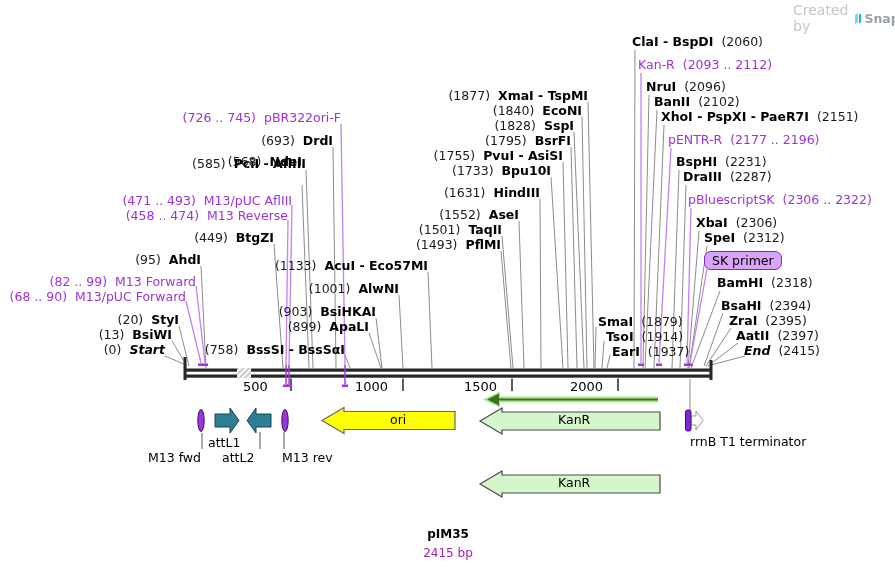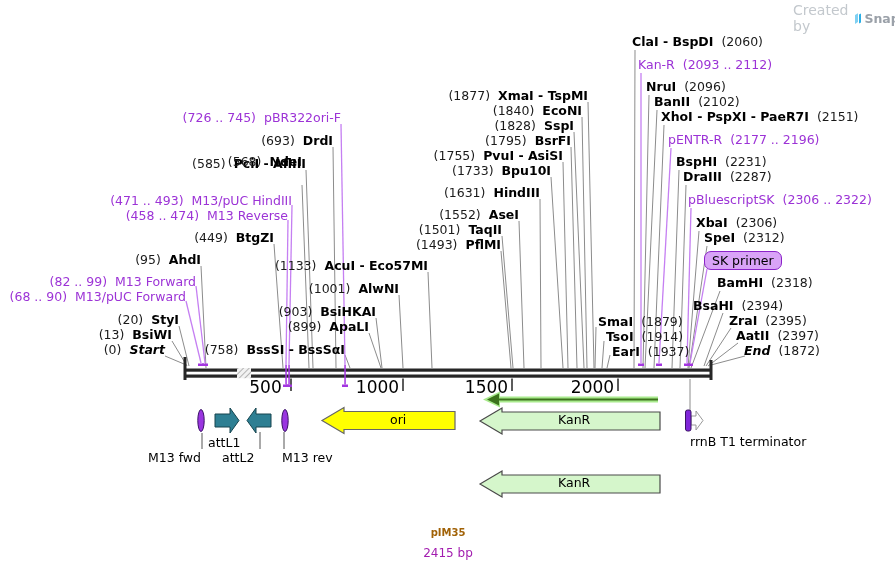--- a/index.html
+++ b/index.html
@@ -8,25 +8,25 @@
   #overlay{position:absolute;left:0;top:0;z-index:1;}
   .lbl{position:absolute;white-space:nowrap;font-size:12.5px;color:#1a1a1a;line-height:15px;z-index:2;}
   .lbl .nm{font-weight:bold;color:#000;}
   .nf .lc{margin-left:8px;}
   .lf .nm{margin-left:8px;}
   .primer .nm{font-weight:normal;color:#9c33d6;margin-top:20px;}
   .primer .lc{color:#9c33d6;}
   .term .nm{font-style:italic;text-align:right;}
   .sk-box{position:absolute;z-index:2;background:#d9a3f7;border:1.5px solid #8b23c9;border-radius:7px;
           padding:0 7px;font-size:12.5px;color:#000;height:17px;line-height:17px;white-space:nowrap;}
-  .ruler-num{position:absolute;z-index:2;font-size:17px;color:#000;text-align:center;width:45px;line-height:14px;}
+  .ruler-num{position:absolute;z-index:2;font-size:13px;color:#000;text-align:left;width:45px;line-height:14px;}
   .feat-lbl{position:absolute;z-index:2;font-size:12.5px;color:#000;white-space:nowrap;line-height:14px;}
   .arrow-lbl{position:absolute;z-index:2;font-size:12.5px;color:#000;line-height:14px;}
   #title-name{position:absolute;left:373px;top:527px;width:150px;text-align:center;
-              font-size:10px;font-weight:bold;color:#a16207;z-index:2;}
+              font-size:12px;font-weight:bold;color:#000000;z-index:2;}
   #title-size{position:absolute;left:373px;top:546px;width:150px;text-align:center;
               font-size:12px;color:#a21caf;z-index:2;}
   #credit{position:absolute;left:793px;top:2px;z-index:2;display:flex;align-items:center;gap:3px;}
   #credit .by{font-size:14px;color:#c3c8cd;}
   #credit .brand{font-size:12.5px;font-weight:600;color:#9ba1a9;}
 </style>
 </head>
 <body>
 
 <div id="canvas">
@@ -169,24 +169,24 @@
 <div class="lbl nf" style="left:654px;top:94px"><span class="nm">BanII</span><span class="lc">(2102)</span></div>
 <div class="lbl nf" style="left:661px;top:109px"><span class="nm">XhoI - PspXI - PaeR7I</span><span class="lc">(2151)</span></div>
 <div class="lbl nf primer" style="left:668px;top:132px"><span class="nm">pENTR-R</span><span class="lc">(2177 .. 2196)</span></div>
 <div class="lbl nf" style="left:676px;top:154px"><span class="nm">BspHI</span><span class="lc">(2231)</span></div>
 <div class="lbl nf" style="left:683px;top:169px"><span class="nm">DraIII</span><span class="lc">(2287)</span></div>
 <div class="lbl nf primer" style="left:688px;top:192px"><span class="nm">pBluescriptSK</span><span class="lc">(2306 .. 2322)</span></div>
 <div class="lbl nf" style="left:696px;top:215px"><span class="nm">XbaI</span><span class="lc">(2306)</span></div>
 <div class="lbl nf" style="left:704px;top:230px"><span class="nm">SpeI</span><span class="lc">(2312)</span></div>
 <div class="sk-box" style="left:704px;top:251px">SK primer</div>
 <div class="lbl nf" style="left:717px;top:275px"><span class="nm">BamHI</span><span class="lc">(2318)</span></div>
-<div class="lbl nf" style="left:693px;top:298px"><span class="nm">BsaHI</span><span class="lc">(2394)</span></div>
+<div class="lbl nf" style="left:721px;top:298px"><span class="nm">BsaHI</span><span class="lc">(2394)</span></div>
 <div class="lbl nf" style="left:729px;top:313px"><span class="nm">ZraI</span><span class="lc">(2395)</span></div>
 <div class="lbl nf" style="left:736px;top:328px"><span class="nm">AatII</span><span class="lc">(2397)</span></div>
-<div class="lbl nf term" style="left:744px;top:343px"><span class="nm">End</span><span class="lc">(1872)</span></div>
+<div class="lbl nf term" style="left:744px;top:343px"><span class="nm">End</span><span class="lc">(2415)</span></div>
 <div class="lbl nf" style="left:598px;top:314px"><span class="nm">SmaI</span><span class="lc">(1879)</span></div>
 <div class="lbl nf" style="left:606px;top:329px"><span class="nm">TsoI</span><span class="lc">(1914)</span></div>
 <div class="lbl nf" style="left:612px;top:344px"><span class="nm">EarI</span><span class="lc">(1937)</span></div>
 
 <div class="lbl lf" style="right:307px;top:88px"><span class="lc">(1877)</span><span class="nm">XmaI - TspMI</span></div>
 <div class="lbl lf" style="right:313px;top:103px"><span class="lc">(1840)</span><span class="nm">EcoNI</span></div>
 <div class="lbl lf" style="right:321px;top:118px"><span class="lc">(1828)</span><span class="nm">SspI</span></div>
 <div class="lbl lf" style="right:324px;top:133px"><span class="lc">(1795)</span><span class="nm">BsrFI</span></div>
 <div class="lbl lf" style="right:332px;top:148px"><span class="lc">(1755)</span><span class="nm">PvuI - AsiSI</span></div>
 <div class="lbl lf" style="right:344px;top:163px"><span class="lc">(1733)</span><span class="nm">Bpu10I</span></div>
@@ -196,21 +196,21 @@
 <div class="lbl lf" style="right:394px;top:237px"><span class="lc">(1493)</span><span class="nm">PflMI</span></div>
 <div class="lbl lf" style="right:467px;top:258px"><span class="lc">(1133)</span><span class="nm">AcuI - Eco57MI</span></div>
 <div class="lbl lf" style="right:496px;top:281px"><span class="lc">(1001)</span><span class="nm">AlwNI</span></div>
 <div class="lbl lf" style="right:519px;top:304px"><span class="lc">(903)</span><span class="nm">BsiHKAI</span></div>
 <div class="lbl lf" style="right:526px;top:319px"><span class="lc">(899)</span><span class="nm">ApaLI</span></div>
 <div class="lbl lf" style="right:550px;top:342px"><span class="lc">(758)</span><span class="nm">BssSI - BssSαI</span></div>
 <div class="lbl lf primer" style="right:554px;top:110px"><span class="lc">(726 .. 745)</span><span class="nm">pBR322ori-F</span></div>
 <div class="lbl lf" style="right:562px;top:133px"><span class="lc">(693)</span><span class="nm">DrdI</span></div>
 <div class="lbl lf" style="right:589px;top:156px"><span class="lc">(585)</span><span class="nm">PciI - AflIII</span></div>
 <div class="lbl lf" style="right:593px;top:154px"><span class="lc">(568)</span><span class="nm">NdeI</span></div>
-<div class="lbl lf primer" style="right:603px;top:193px"><span class="lc">(471 .. 493)</span><span class="nm">M13/pUC HindIII</span></div>
+<div class="lbl lf primer" style="right:603px;top:193px"><span class="lc">(471 .. 493)</span><span class="nm">M13/pUC AflIII</span></div>
 <div class="lbl lf primer" style="right:607px;top:208px"><span class="lc">(458 .. 474)</span><span class="nm">M13 Reverse</span></div>
 <div class="lbl lf" style="right:621px;top:230px"><span class="lc">(449)</span><span class="nm">BtgZI</span></div>
 <div class="lbl lf" style="right:694px;top:252px"><span class="lc">(95)</span><span class="nm">AhdI</span></div>
 <div class="lbl lf primer" style="right:699px;top:274px"><span class="lc">(82 .. 99)</span><span class="nm">M13 Forward</span></div>
 <div class="lbl lf primer" style="right:709px;top:289px"><span class="lc">(68 .. 90)</span><span class="nm">M13/pUC Forward</span></div>
 <div class="lbl lf" style="right:716px;top:312px"><span class="lc">(20)</span><span class="nm">StyI</span></div>
 <div class="lbl lf" style="right:723px;top:327px"><span class="lc">(13)</span><span class="nm">BsiWI</span></div>
 <div class="lbl lf term" style="right:730px;top:342px"><span class="lc">(0)</span><span class="nm">Start</span></div>
 
 <div class="ruler-num" style="left:243px;top:380px">500</div>

